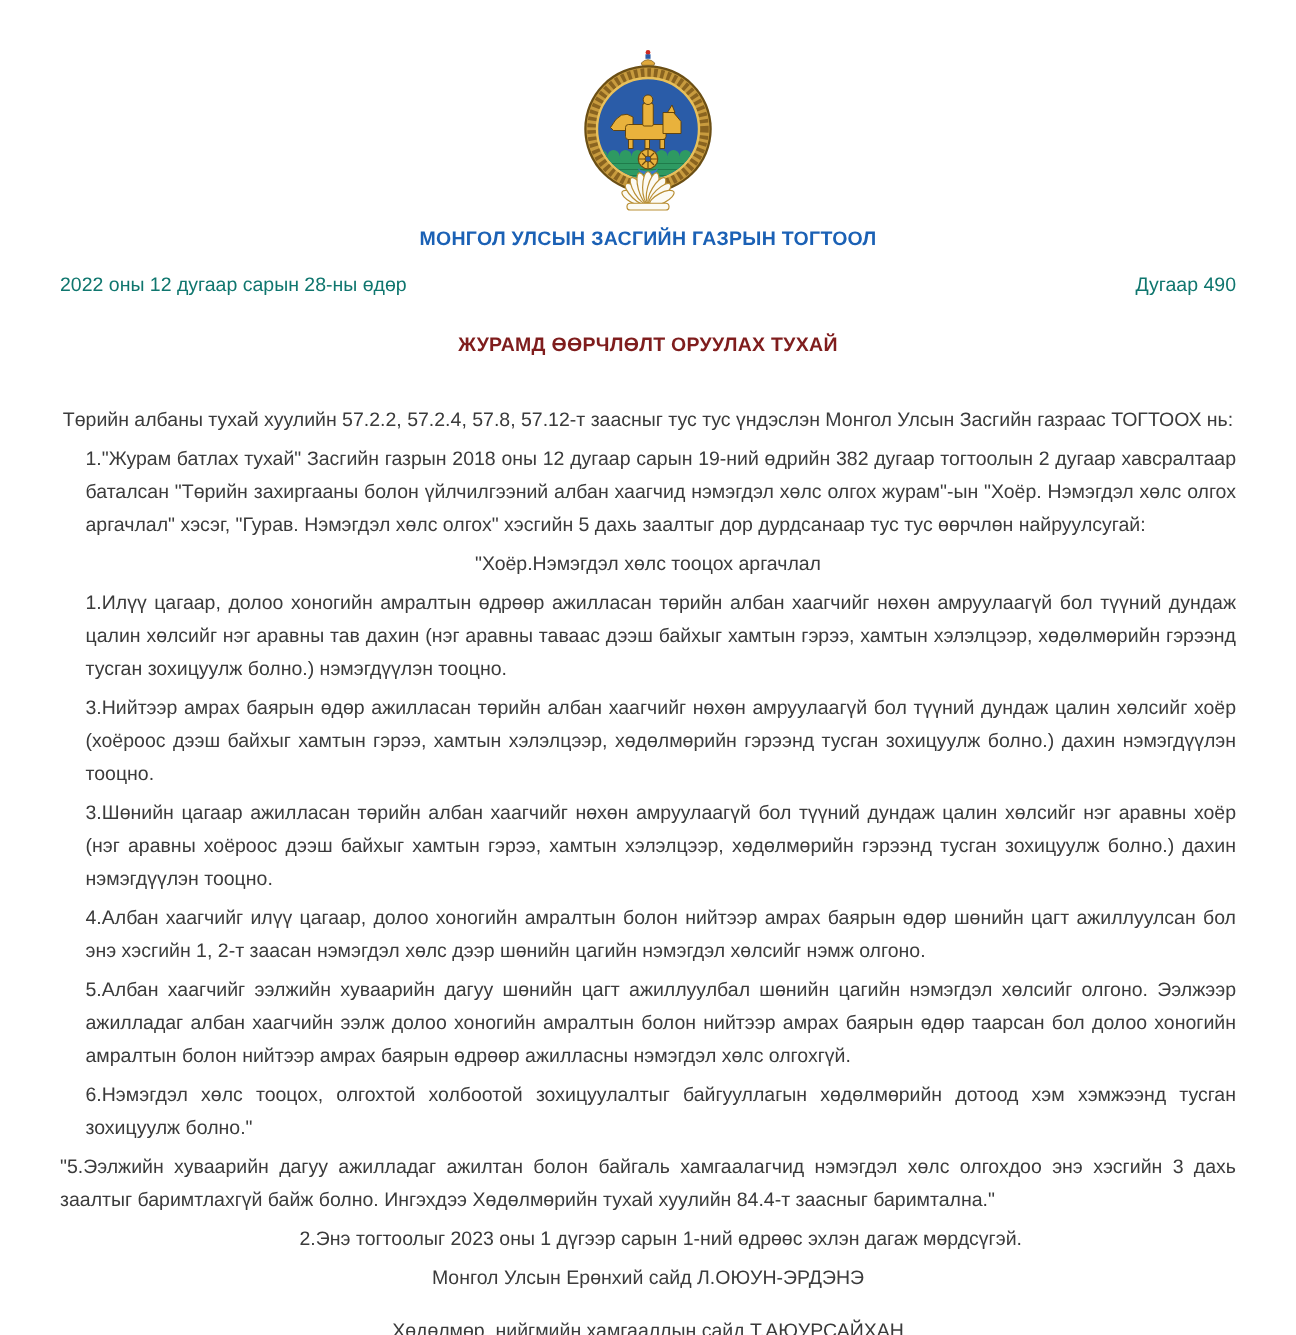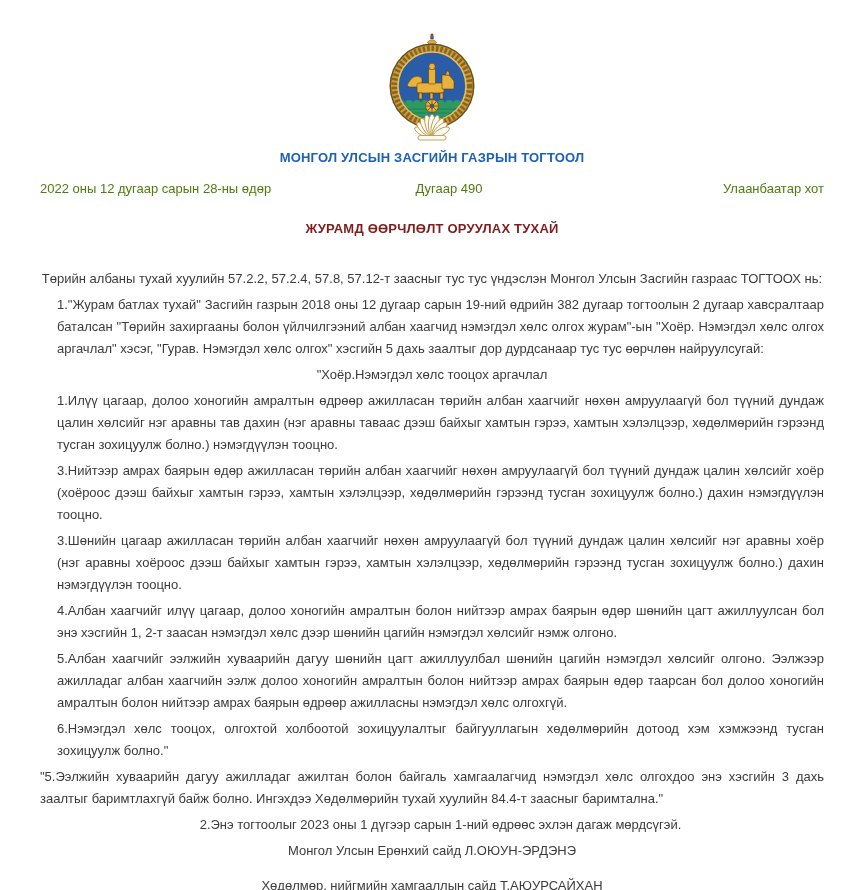--- a/index.html
+++ b/index.html
@@ -22,21 +22,21 @@
     font-weight: bold;
     color: #1b61b5;
     letter-spacing: 0.2px;
   }
 
   .date-row {
     margin-top: 16px;
     display: flex;
     align-items: center;
     font-size: 13px;
-    color: #4d7c0f;
+    color: #0f766e;
   }
   .date-row .left   { flex: 1; text-align: left; }
   .date-row .center { flex: 0 0 auto; text-align: center; margin-left: 34px; }
   .date-row .right  { flex: 1; text-align: right; }
 
   .doc-title {
     margin-top: 25px;
     text-align: center;
     font-size: 13px;
     font-weight: bold;
@@ -142,21 +142,20 @@
         <rect x="31" y="102.5" width="28" height="4.5" rx="2.2"></rect>
       </g>
     </svg>
   </div>
 
   <div class="org-title">МОНГОЛ УЛСЫН ЗАСГИЙН ГАЗРЫН ТОГТООЛ</div>
 
   <div class="date-row">
     <span class="left">2022 оны 12 дугаар сарын 28-ны өдөр</span>
     <span class="center">Дугаар 490</span>
-    <span class="right">Улаанбаатар хот</span>
   </div>
 
   <div class="doc-title">ЖУРАМД ӨӨРЧЛӨЛТ ОРУУЛАХ ТУХАЙ</div>
 
   <div class="body-text">
     <p class="no-justify">Төрийн албаны тухай хуулийн 57.2.2, 57.2.4, 57.8, 57.12-т заасныг тус тус үндэслэн Монгол Улсын Засгийн газраас ТОГТООХ нь:</p>
     <p class="indent">1."Журам батлах тухай" Засгийн газрын 2018 оны 12 дугаар сарын 19-ний өдрийн 382 дугаар тогтоолын 2 дугаар хавсралтаар баталсан "Төрийн захиргааны болон үйлчилгээний албан хаагчид нэмэгдэл хөлс олгох журам"-ын "Хоёр. Нэмэгдэл хөлс олгох аргачлал" хэсэг, "Гурав. Нэмэгдэл хөлс олгох" хэсгийн 5 дахь заалтыг дор дурдсанаар тус тус өөрчлөн найруулсугай:</p>
     <p class="no-justify">"Хоёр.Нэмэгдэл хөлс тооцох аргачлал</p>
     <p class="indent">1.Илүү цагаар, долоо хоногийн амралтын өдрөөр ажилласан төрийн албан хаагчийг нөхөн амруулаагүй бол түүний дундаж цалин хөлсийг нэг аравны тав дахин (нэг аравны таваас дээш байхыг хамтын гэрээ, хамтын хэлэлцээр, хөдөлмөрийн гэрээнд тусган зохицуулж болно.) нэмэгдүүлэн тооцно.</p>
     <p class="indent">3.Нийтээр амрах баярын өдөр ажилласан төрийн албан хаагчийг нөхөн амруулаагүй бол түүний дундаж цалин хөлсийг хоёр (хоёроос дээш байхыг хамтын гэрээ, хамтын хэлэлцээр, хөдөлмөрийн гэрээнд тусган зохицуулж болно.) дахин нэмэгдүүлэн тооцно.</p>

